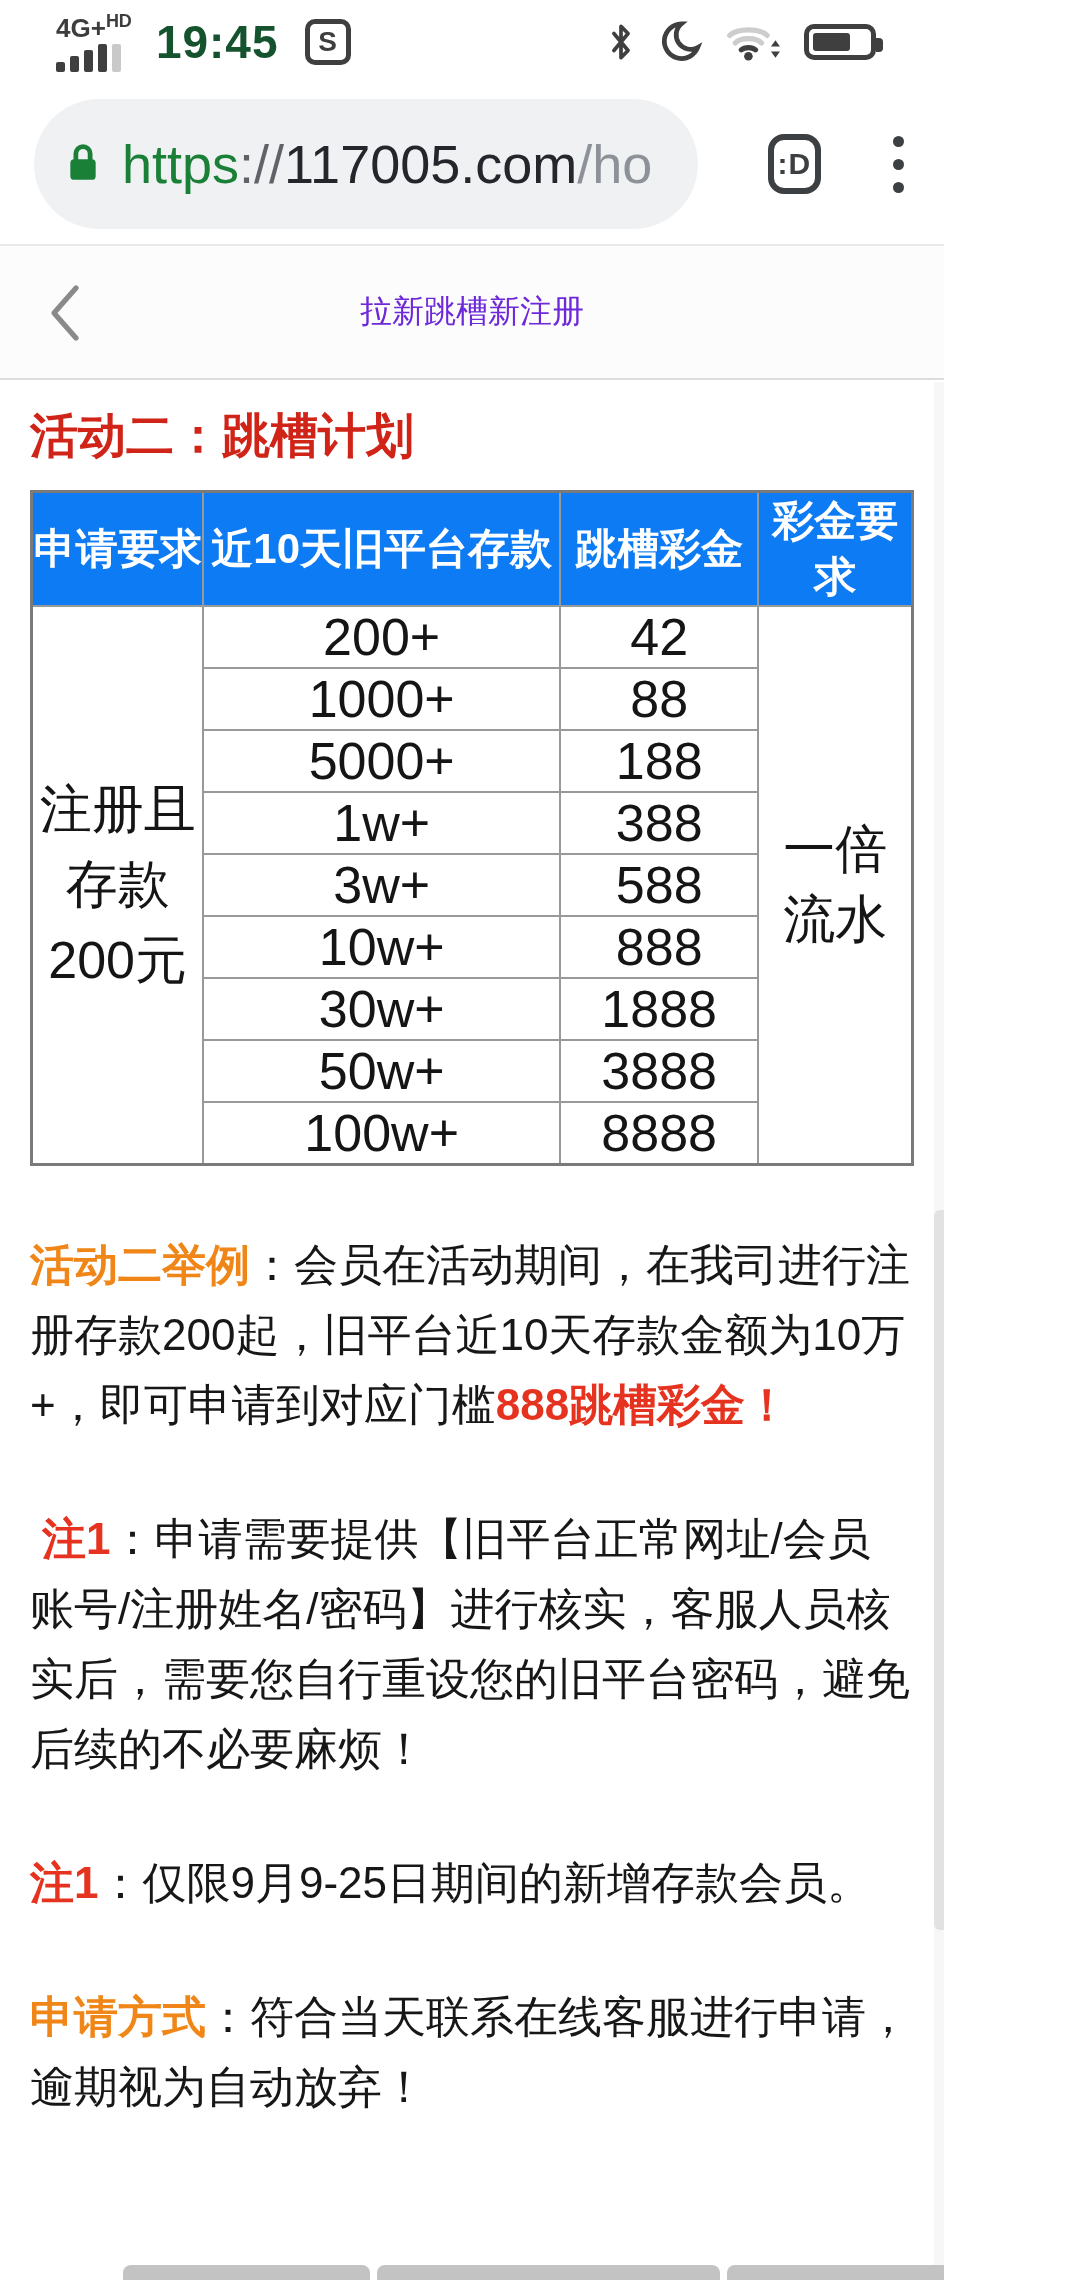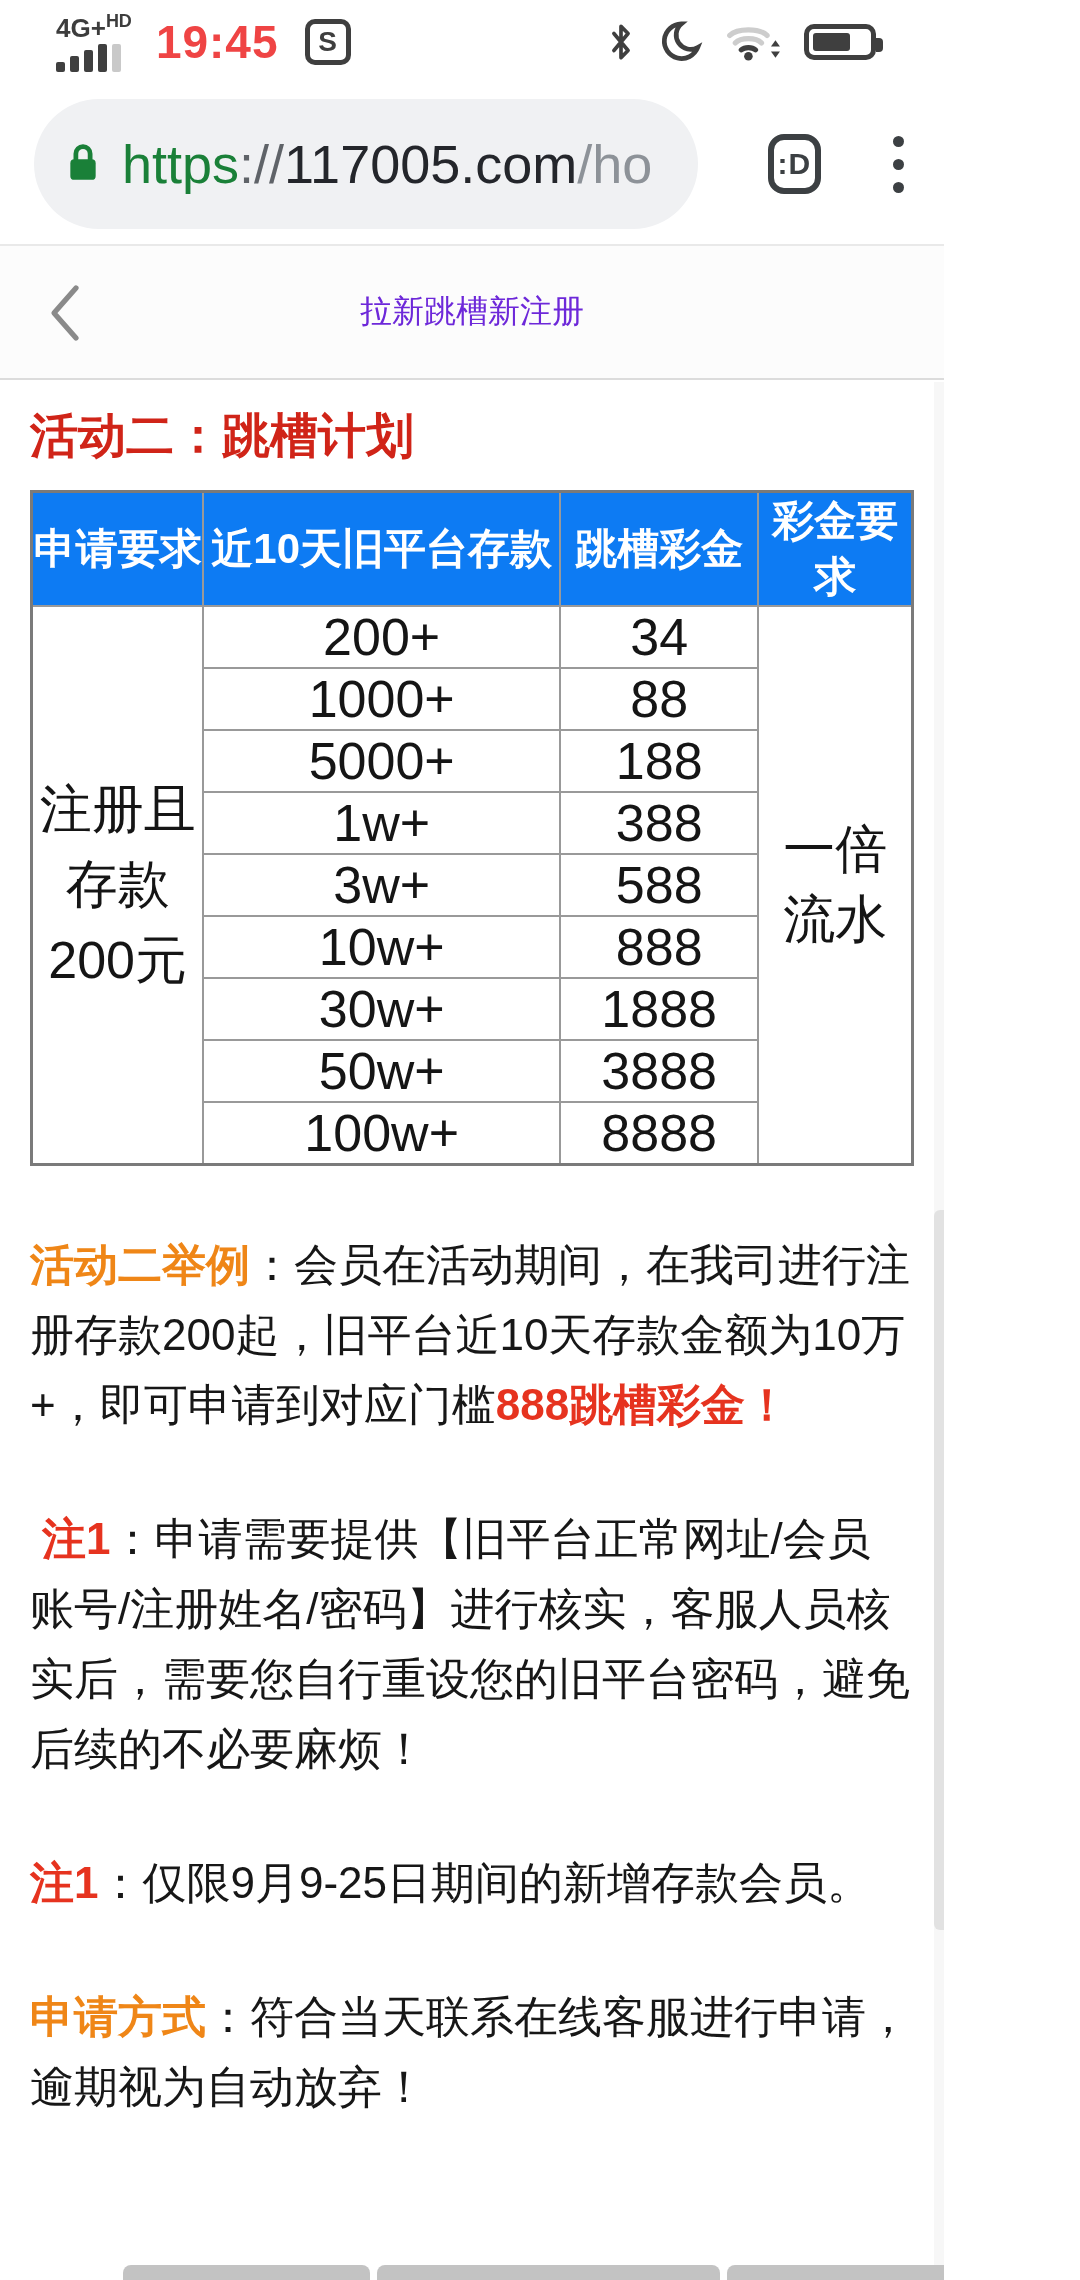--- a/index.html
+++ b/index.html
@@ -10,21 +10,21 @@
   
   .status-bar { height:84px; display:flex; align-items:center; padding:0 60px 0 56px; color:#3d3d3d; }
   .signal-group { display:flex; flex-direction:column; align-items:flex-start; line-height:1; }
   .signal-label { font-size:26px; font-weight:bold; color:#3d3d3d; white-space:nowrap; }
   .signal-label sup { font-size:18px; font-weight:bold; }
   .signal-bars { display:flex; align-items:flex-end; gap:5px; margin-top:3px; }
   .signal-bars .bar { width:9px; background:#3f3f3f; border-radius:2px; }
   .signal-bars .b1{height:10px} .signal-bars .b2{height:16px}
   .signal-bars .b3{height:22px} .signal-bars .b4{height:28px}
   .signal-bars .b5{height:28px; background:#c9c9c9;}
-  .time { font-size:46px; font-weight:700; margin:0 26px 0 24px; color:#ef4444; letter-spacing:1px; }
+  .time { font-size:46px; font-weight:700; margin:0 26px 0 24px; color:#14532d; letter-spacing:1px; }
   .s-icon { width:46px; height:46px; border:5px solid #3f3f3f; border-radius:10px;
             display:flex; align-items:center; justify-content:center;
             font-size:28px; font-weight:700; color:#3f3f3f; }
   .sb-spacer { flex:1; }
   .sb-right { display:flex; align-items:center; gap:22px; }
   .battery { position:relative; width:72px; height:36px; border:5px solid #3f3f3f; border-radius:10px; padding:4px; margin-right:8px; }
   .battery-fill { height:100%; width:68%; background:#3f3f3f; border-radius:3px; }
   .battery-cap { position:absolute; right:-12px; top:9px; width:7px; height:14px; background:#3f3f3f; border-radius:0 4px 4px 0; }
 
   
@@ -159,21 +159,21 @@
           <th>彩金要求</th>
         </tr>
       </thead>
       <tbody>
         <tr>
           <td rowspan="9" class="req-cell">
             <div>注册且存款</div>
             <div>200元</div>
           </td>
           <td>200+</td>
-          <td>34</td>
+          <td>42</td>
           <td rowspan="9" class="turnover-cell">一倍流水</td>
         </tr>
         <tr>
             <td>1000+</td>
             <td>88</td>
           </tr>
         <tr>
             <td>5000+</td>
             <td>188</td>
           </tr>

